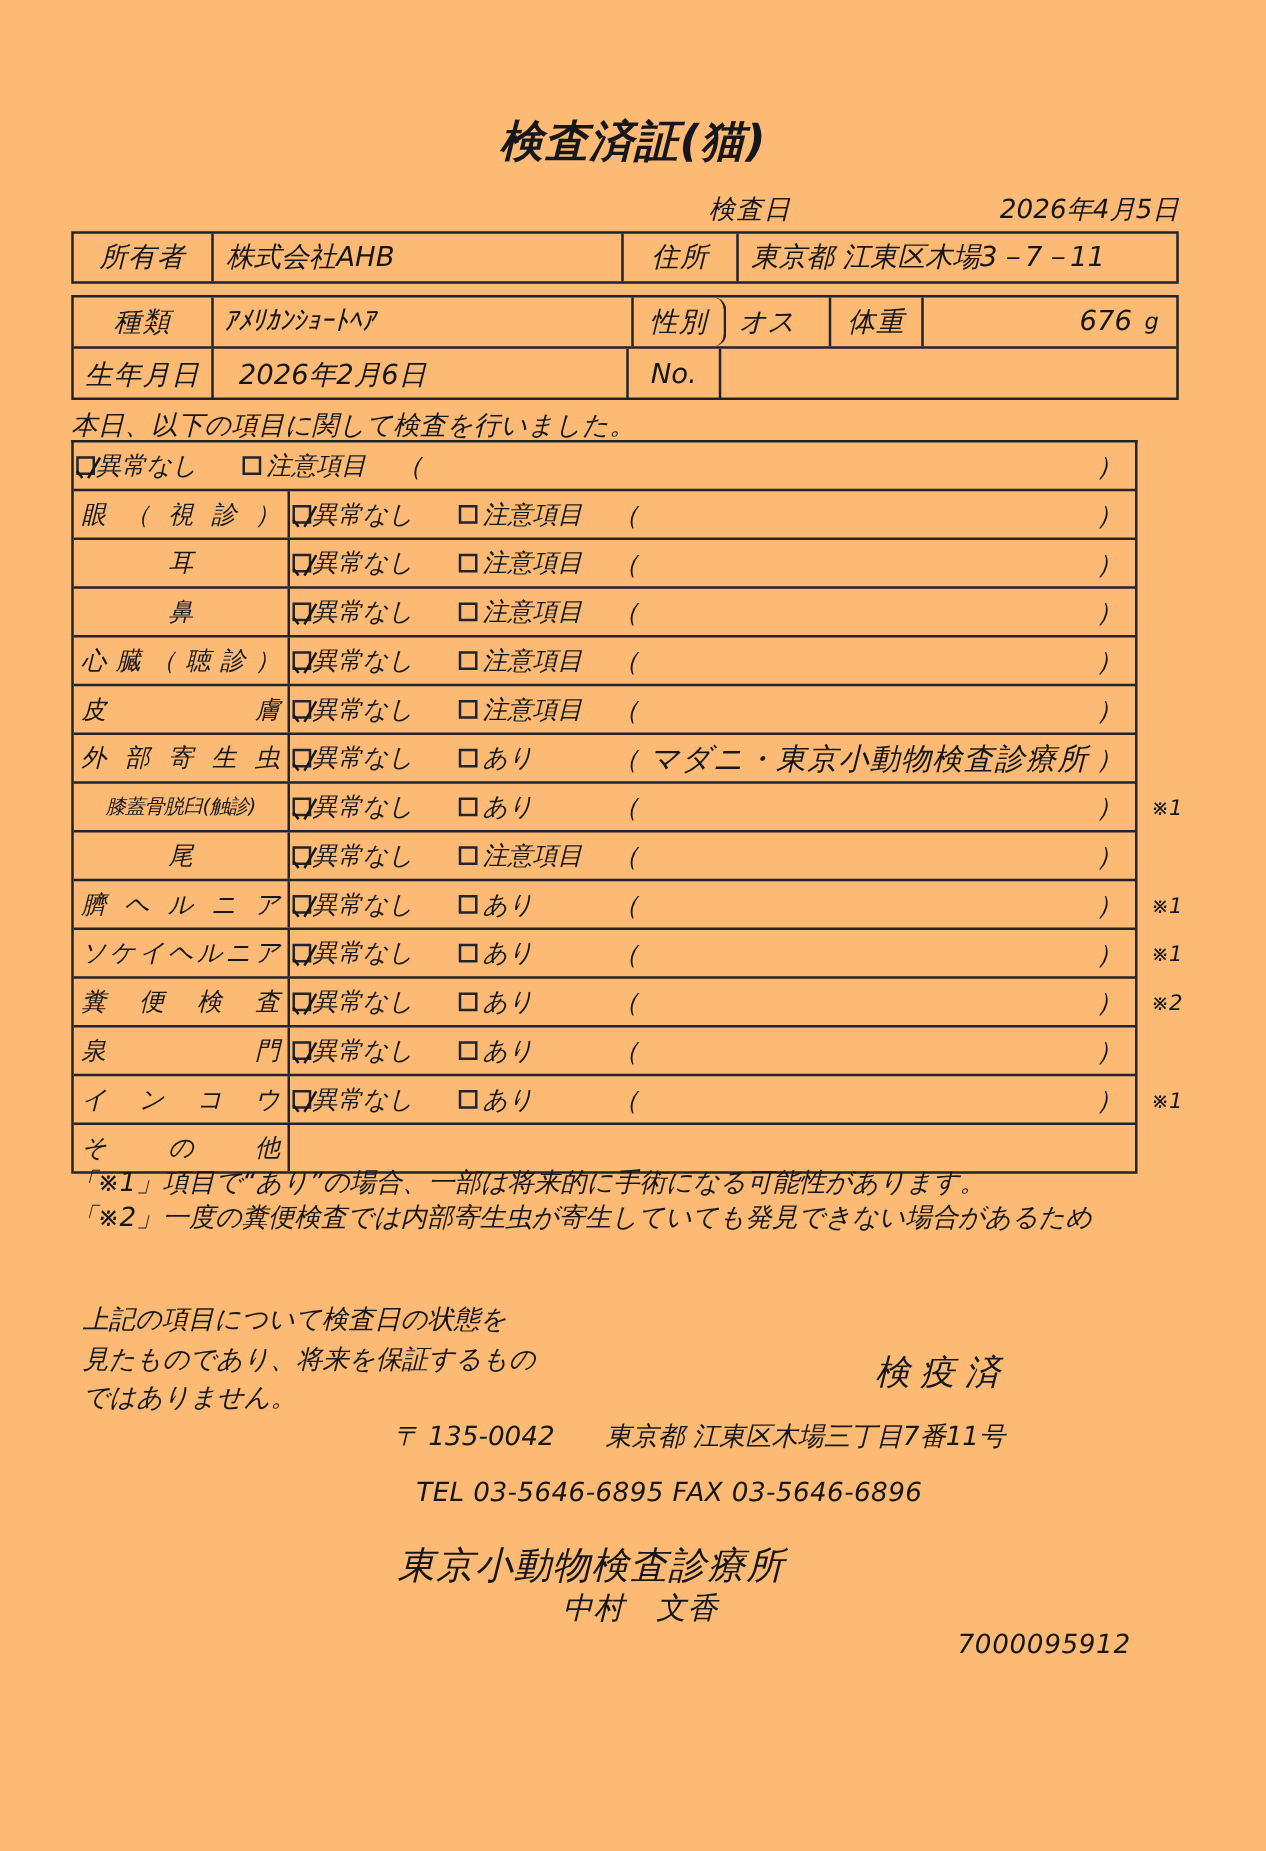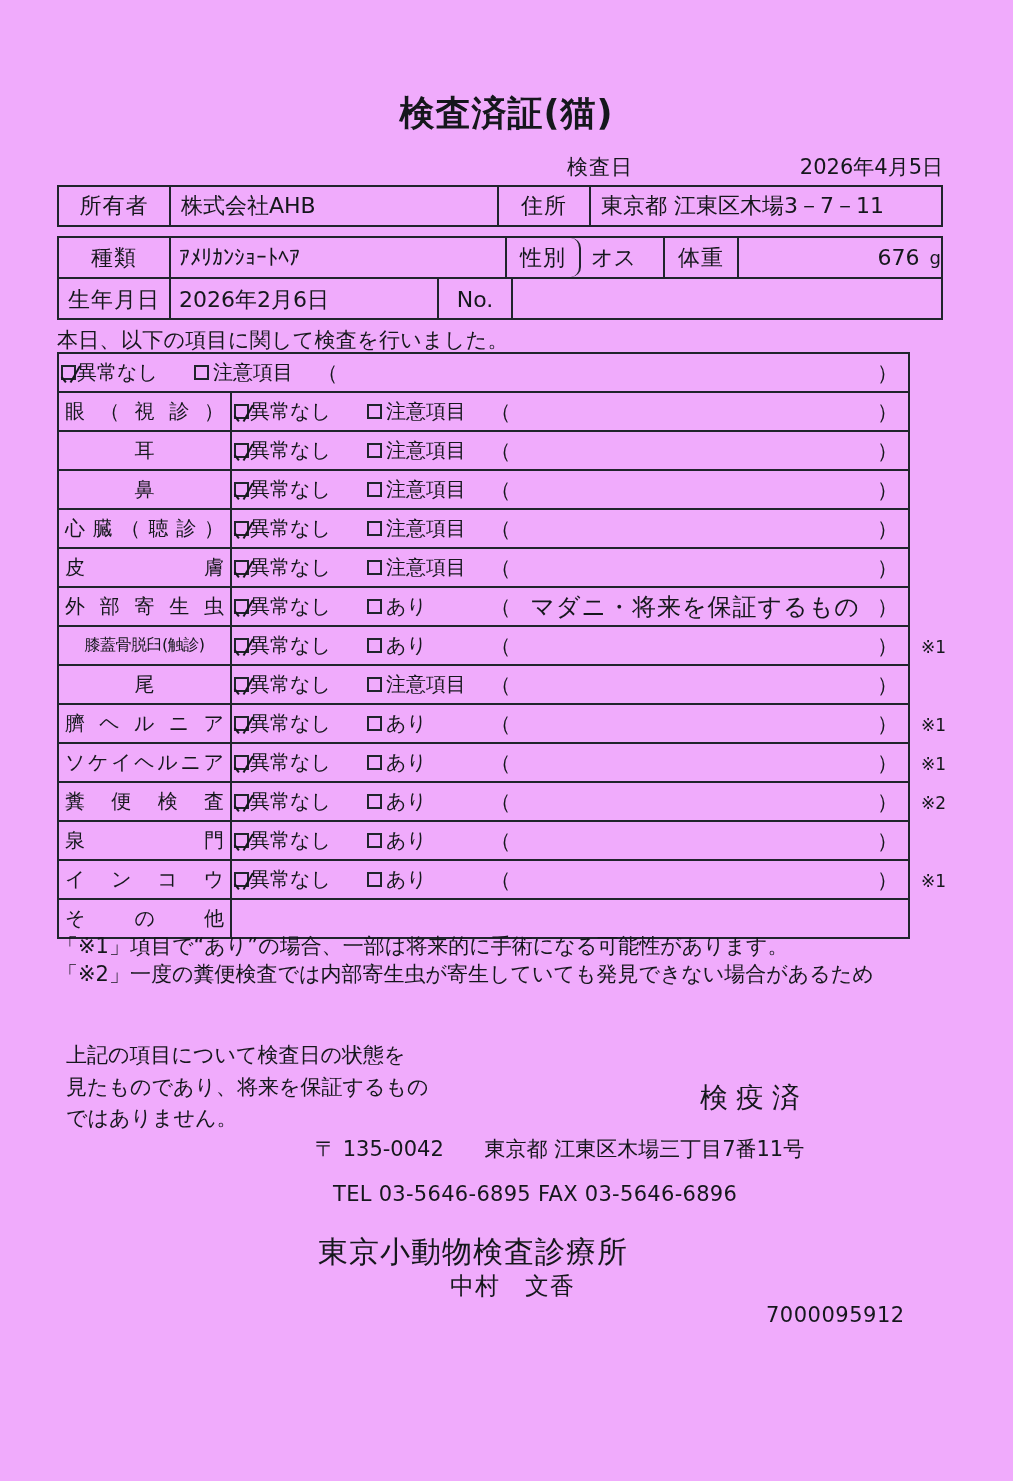--- a/index.html
+++ b/index.html
@@ -12,21 +12,22 @@
     height: 1481px;
     position: relative;
     font-family: "DejaVu Sans", "Liberation Sans", sans-serif;
     color: #15171c;
     overflow: hidden;
   }
 
   .page {
     position: absolute;
     inset: 0;
-    background: #f0abfc;
+    background: #fdba74;
+    font-style: italic;
   }
 
   
   .doc-title {
     position: absolute;
     top: 90px;
     left: 0;
     width: 1013px;
     text-align: center;
     font-size: 35px;
@@ -110,25 +111,25 @@
     display: flex;
     align-items: center;
     font-size: 22px;
     height: 100%;
   }
   .kind-label  { width: 112px; justify-content: center; border-right: 2px solid #20242c; letter-spacing: 1px; }
   .kind-value  { width: 336px; padding-left: 8px; border-right: 2px solid #20242c; font-size: 19px; }
   .sex-label   { width: 74px; justify-content: center; border-right: 2px solid #20242c; letter-spacing: 1px; border-radius: 10px; }
   .sex-value   { width: 84px; padding-left: 10px; border-right: 2px solid #20242c; }
   .wt-label    { width: 74px; justify-content: center; border-right: 2px solid #20242c; letter-spacing: 1px; }
-  .wt-value    { flex: 1; justify-content: flex-end; }
+  .wt-value    { flex: 1; justify-content: flex-end; padding-right: 14px; }
   .wt-unit     { font-size: 18px; margin-left: 10px; }
 
   .dob-label   { width: 112px; justify-content: center; border-right: 2px solid #20242c; letter-spacing: 1px; }
-  .dob-value   { width: 268px; padding-left: 8px; border-right: 2px solid #20242c; }
+  .dob-value   { width: 332px; padding-left: 20px; border-right: 2px solid #20242c; }
   .no-label    { width: 74px; justify-content: center; border-right: 2px solid #20242c; font-size: 20px; }
   .no-value    { flex: 1; padding-left: 10px; letter-spacing: 0.5px; }
 
   
   .intro-line {
     position: absolute;
     top: 326px;
     left: 57px;
     font-size: 21px;
     letter-spacing: 0.3px;
@@ -467,21 +468,21 @@
         <div class="chk-body">
           <span class="opt opt1">
             <span class="box checked"></span>
             <span class="opt-text">異常なし</span>
           </span>
           <span class="opt opt2">
             <span class="box"></span>
             <span class="opt-text">あり</span>
           </span>
           <span class="paren-open">（</span>
-          <span class="note-text">マダニ・将来を保証するもの</span>
+          <span class="note-text">マダニ・東京小動物検査診療所</span>
           <span class="paren-close">）</span>
         </div>
       </div>
       <div class="chk-row">
         <div class="chk-label dense">
           <span class="spread">膝蓋骨脱臼(触診)</span>
         </div>
         <div class="chk-body">
           <span class="opt opt1">
             <span class="box checked"></span>

